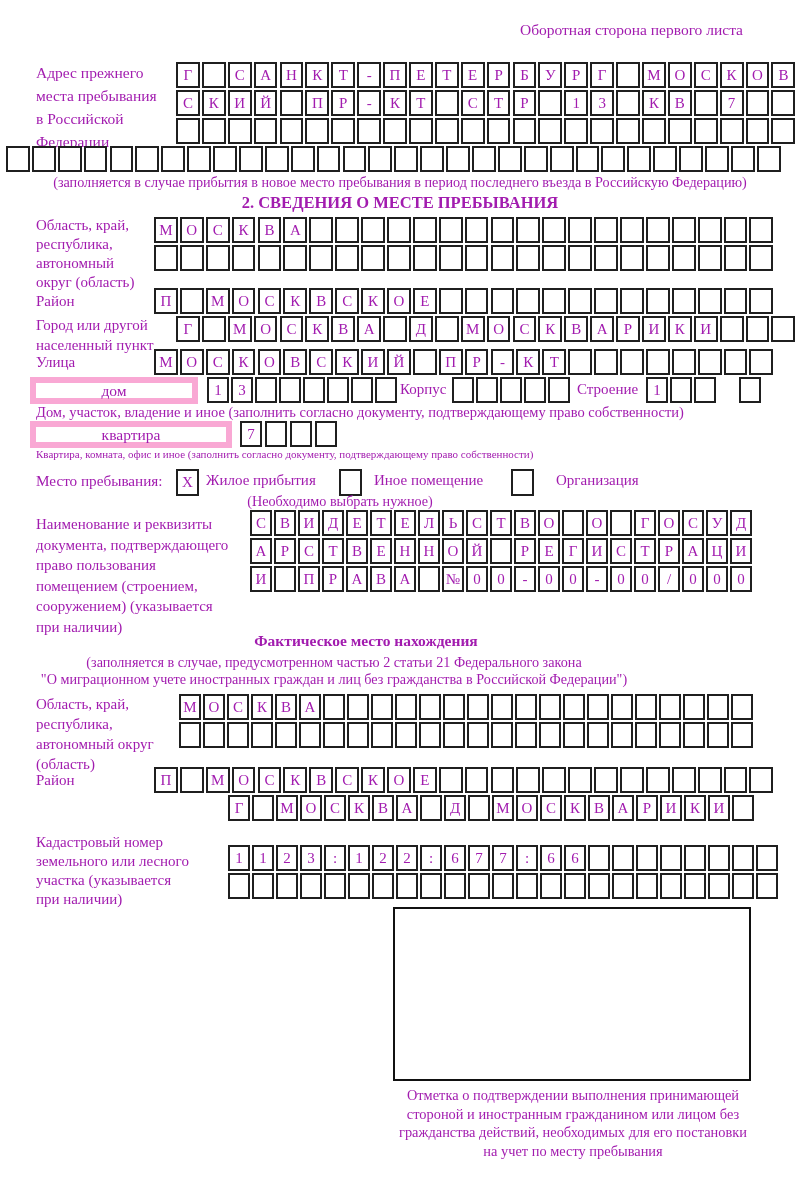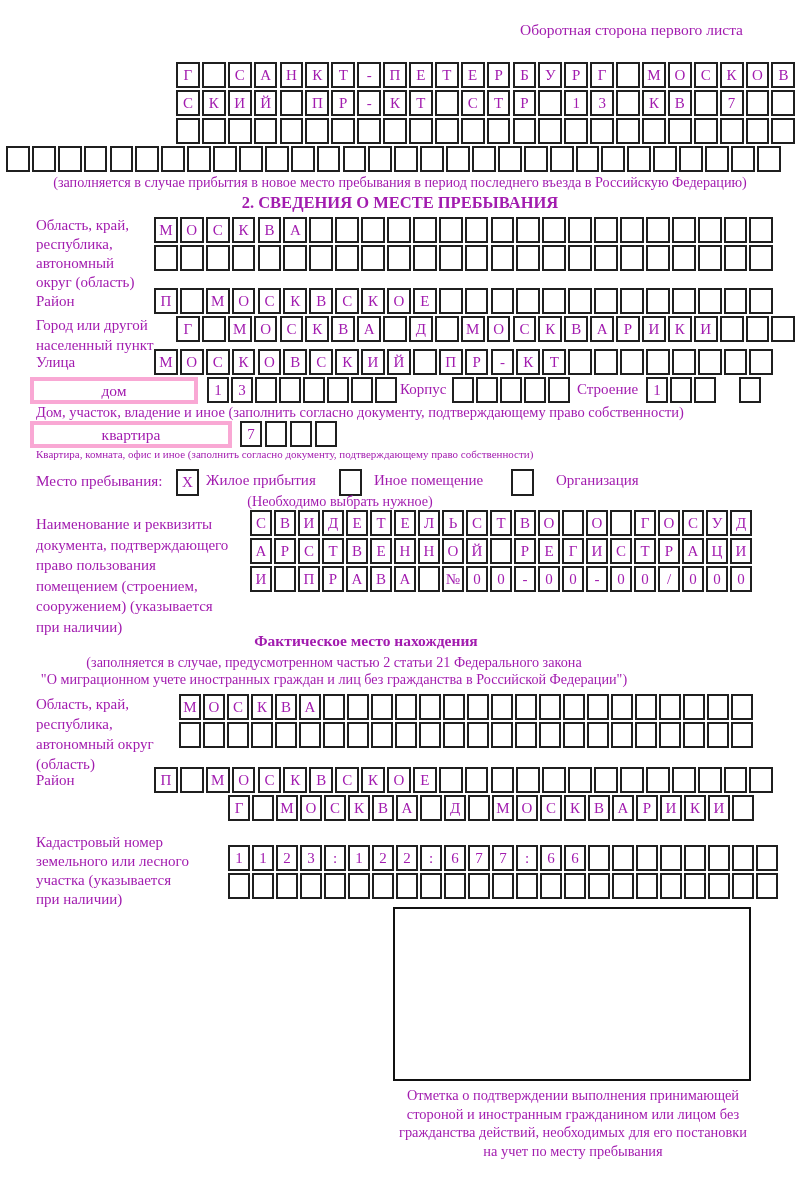--- a/index.html
+++ b/index.html
@@ -21,32 +21,36 @@
     border:2px solid #1f1f1f; display:flex; align-items:center; justify-content:center;
     font-size:15px; line-height:1; background:#fff;
   }
   .sm .cell { width:22px; }
   .chk {
     position:absolute; box-sizing:border-box; width:23px; height:27px;
     border:2px solid #1f1f1f; display:flex; align-items:center; justify-content:center;
     font-size:15px; background:#fff;
   }
   .lblbox {
-    position:absolute; box-sizing:border-box; height:27px; border:4px solid #f9a8d4;
+    position:absolute; box-sizing:border-box; height:27px; border:6px solid #f9a8d4;
     display:flex; align-items:center; justify-content:center; font-size:15.5px; background:#fff;
   }
   .stamp-box { position:absolute; box-sizing:border-box; border:2px solid #111; background:#fff; }
 </style>
 </head>
 <body>
 
 <div class="page">
 
   <div class="txt" style="top:21px; right:57px; font-size:15.5px;">Оборотная сторона первого листа</div>
 
+  <div class="label" style="left:36px; top:61px; width:142px; line-height:23px; font-size:15.5px;">Адрес прежнего
+места пребывания
+в Российской
+Федерации</div>
   <div class="box-row" style="left:176px; top:62px;">
       <span class="cell">Г</span>
       <span class="cell"></span>
       <span class="cell">С</span>
       <span class="cell">А</span>
       <span class="cell">Н</span>
       <span class="cell">К</span>
       <span class="cell">Т</span>
       <span class="cell">-</span>
       <span class="cell">П</span>

